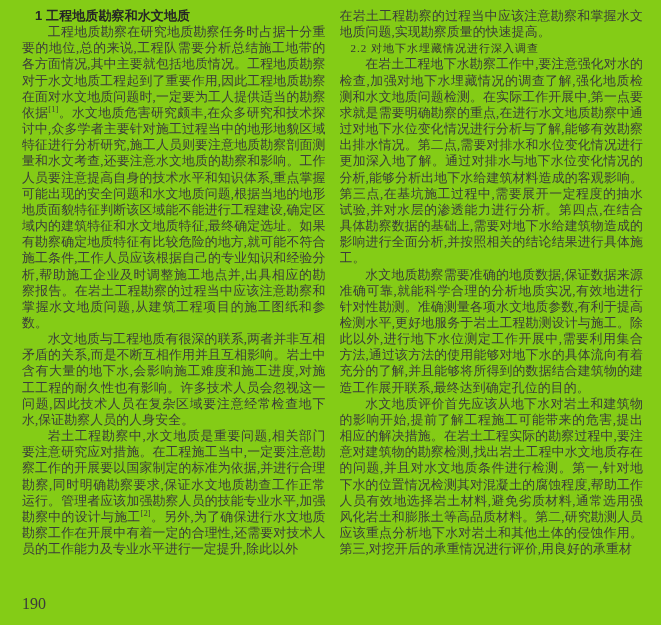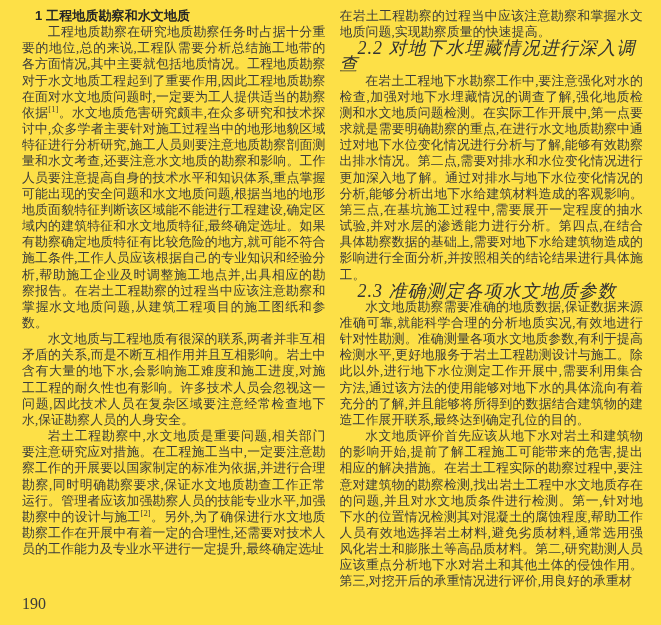--- a/index.html
+++ b/index.html
@@ -4,21 +4,21 @@
 <style>
   html, body {
     margin: 0;
     padding: 0;
     background: #ffffff;
   }
   .page {
     position: relative;
     width: 661px;
     height: 625px;
-    background: #fde047;
+    background: #84cc16;
     overflow: hidden;
     font-family: "Liberation Serif", serif;
   }
   .columns {
     display: flex;
     gap: 14px;
     padding: 8px 18px 0 22px;
   }
   .col {
     width: 304px;
@@ -42,24 +42,23 @@
     font-size: 13px;
     line-height: 16.15px;
     font-weight: bold;
     color: #262626;
     text-indent: 1em;
     font-family: "Liberation Sans", sans-serif;
     text-align: left;
   }
   .subsec {
     margin: 0;
-    font-size: 18px;
+    font-size: 11px;
     line-height: 16.15px;
     font-weight: normal;
-    font-style: italic;
     color: #333333;
     text-indent: 1em;
     letter-spacing: 1px;
     font-family: "Liberation Serif", serif;
     text-align: left;
   }
   sup.ref {
     font-size: 8.5px;
     line-height: 0;
     color: #3b3b3b;
@@ -76,28 +75,27 @@
 </head>
 <body>
 
 <div class="page">
   <div class="columns">
 
     <div class="col">
       <h3 class="sec">1 工程地质勘察和水文地质</h3>
       <p><span>工程地质勘察在研究地质勘察任务时占据十分重要的地位,总的来说,工程队需要分析总结施工地带的各方面情况,其中主要就包括地质情况。工程地质勘察对于水文地质工程起到了重要作用,因此工程地质勘察在面对水文地质问题时,一定要为工人提供适当的勘察依据</span><sup class="ref">[1]</sup><span>。水文地质危害研究颇丰,在众多研究和技术探讨中,众多学者主要针对施工过程当中的地形地貌区域特征进行分析研究,施工人员则要注意地质勘察剖面测量和水文考查,还要注意水文地质的勘察和影响。工作人员要注意提高自身的技术水平和知识体系,重点掌握可能出现的安全问题和水文地质问题,根据当地的地形地质面貌特征判断该区域能不能进行工程建设,确定区域内的建筑特征和水文地质特征,最终确定选址。如果有勘察确定地质特征有比较危险的地方,就可能不符合施工条件,工作人员应该根据自己的专业知识和经验分析,帮助施工企业及时调整施工地点并,出具相应的勘察报告。在岩土工程勘察的过程当中应该注意勘察和掌握水文地质问题,从建筑工程项目的施工图纸和参数。</span></p>
       <p>水文地质与工程地质有很深的联系,两者并非互相矛盾的关系,而是不断互相作用并且互相影响。岩土中含有大量的地下水,会影响施工难度和施工进度,对施工工程的耐久性也有影响。许多技术人员会忽视这一问题,因此技术人员在复杂区域要注意经常检查地下水,保证勘察人员的人身安全。</p>
-      <p><span>岩土工程勘察中,水文地质是重要问题,相关部门要注意研究应对措施。在工程施工当中,一定要注意勘察工作的开展要以国家制定的标准为依据,并进行合理勘察,同时明确勘察要求,保证水文地质勘查工作正常运行。管理者应该加强勘察人员的技能专业水平,加强勘察中的设计与施工</span><sup class="ref">[2]</sup><span>。另外,为了确保进行水文地质勘察工作在开展中有着一定的合理性,还需要对技术人员的工作能力及专业水平进行一定提升,最终确定选址</span></p>
+      <p><span>岩土工程勘察中,水文地质是重要问题,相关部门要注意研究应对措施。在工程施工当中,一定要注意勘察工作的开展要以国家制定的标准为依据,并进行合理勘察,同时明确勘察要求,保证水文地质勘查工作正常运行。管理者应该加强勘察人员的技能专业水平,加强勘察中的设计与施工</span><sup class="ref">[2]</sup><span>。另外,为了确保进行水文地质勘察工作在开展中有着一定的合理性,还需要对技术人员的工作能力及专业水平进行一定提升,除此以外</span></p>
     </div>
 
     <div class="col">
       <p class="cont">在岩土工程勘察的过程当中应该注意勘察和掌握水文地质问题,实现勘察质量的快速提高。</p>
       <h4 class="subsec">2.2 对地下水埋藏情况进行深入调查</h4>
       <p>在岩土工程地下水勘察工作中,要注意强化对水的检查,加强对地下水埋藏情况的调查了解,强化地质检测和水文地质问题检测。在实际工作开展中,第一点要求就是需要明确勘察的重点,在进行水文地质勘察中通过对地下水位变化情况进行分析与了解,能够有效勘察出排水情况。第二点,需要对排水和水位变化情况进行更加深入地了解。通过对排水与地下水位变化情况的分析,能够分析出地下水给建筑材料造成的客观影响。第三点,在基坑施工过程中,需要展开一定程度的抽水试验,并对水层的渗透能力进行分析。第四点,在结合具体勘察数据的基础上,需要对地下水给建筑物造成的影响进行全面分析,并按照相关的结论结果进行具体施工。</p>
-      <h4 class="subsec">2.3 准确测定各项水文地质参数</h4>
       <p>水文地质勘察需要准确的地质数据,保证数据来源准确可靠,就能科学合理的分析地质实况,有效地进行针对性勘测。准确测量各项水文地质参数,有利于提高检测水平,更好地服务于岩土工程勘测设计与施工。除此以外,进行地下水位测定工作开展中,需要利用集合方法,通过该方法的使用能够对地下水的具体流向有着充分的了解,并且能够将所得到的数据结合建筑物的建造工作展开联系,最终达到确定孔位的目的。</p>
       <p>水文地质评价首先应该从地下水对岩土和建筑物的影响开始,提前了解工程施工可能带来的危害,提出相应的解决措施。在岩土工程实际的勘察过程中,要注意对建筑物的勘察检测,找出岩土工程中水文地质存在的问题,并且对水文地质条件进行检测。第一,针对地下水的位置情况检测其对混凝土的腐蚀程度,帮助工作人员有效地选择岩土材料,避免劣质材料,通常选用强风化岩土和膨胀土等高品质材料。第二,研究勘测人员应该重点分析地下水对岩土和其他土体的侵蚀作用。第三,对挖开后的承重情况进行评价,用良好的承重材</p>
     </div>
 
   </div>
 
   <div class="page-number">190</div>
 </div>
 
 </body></html>

